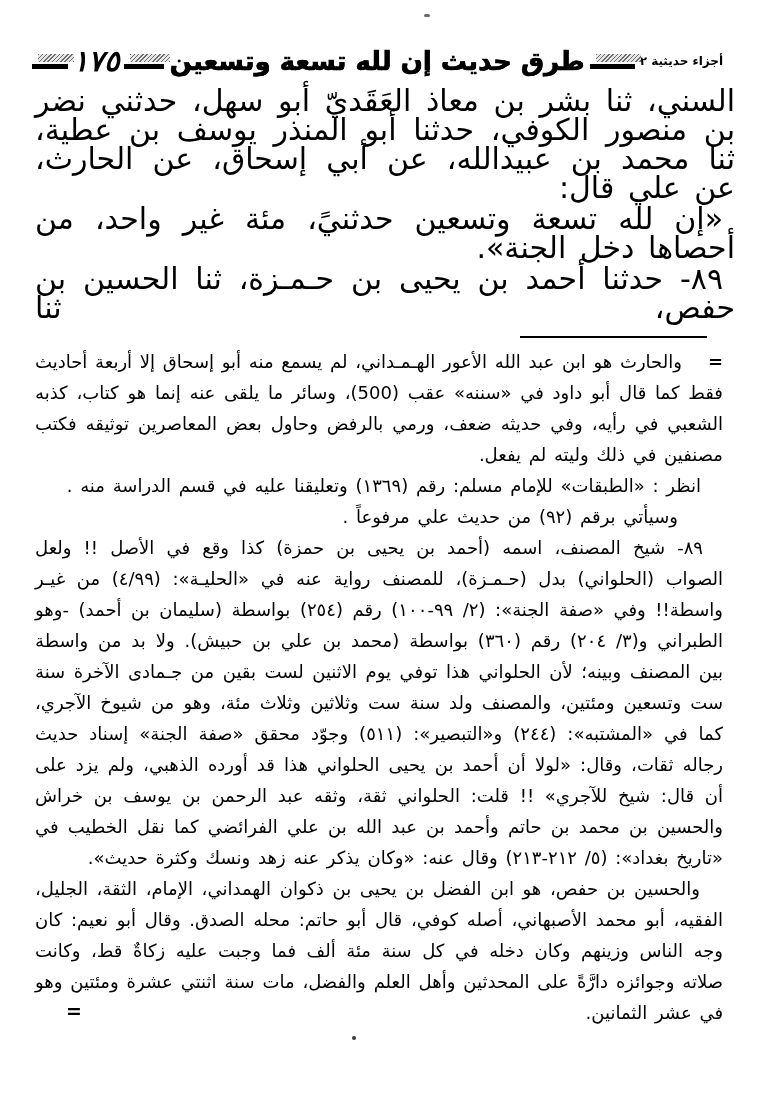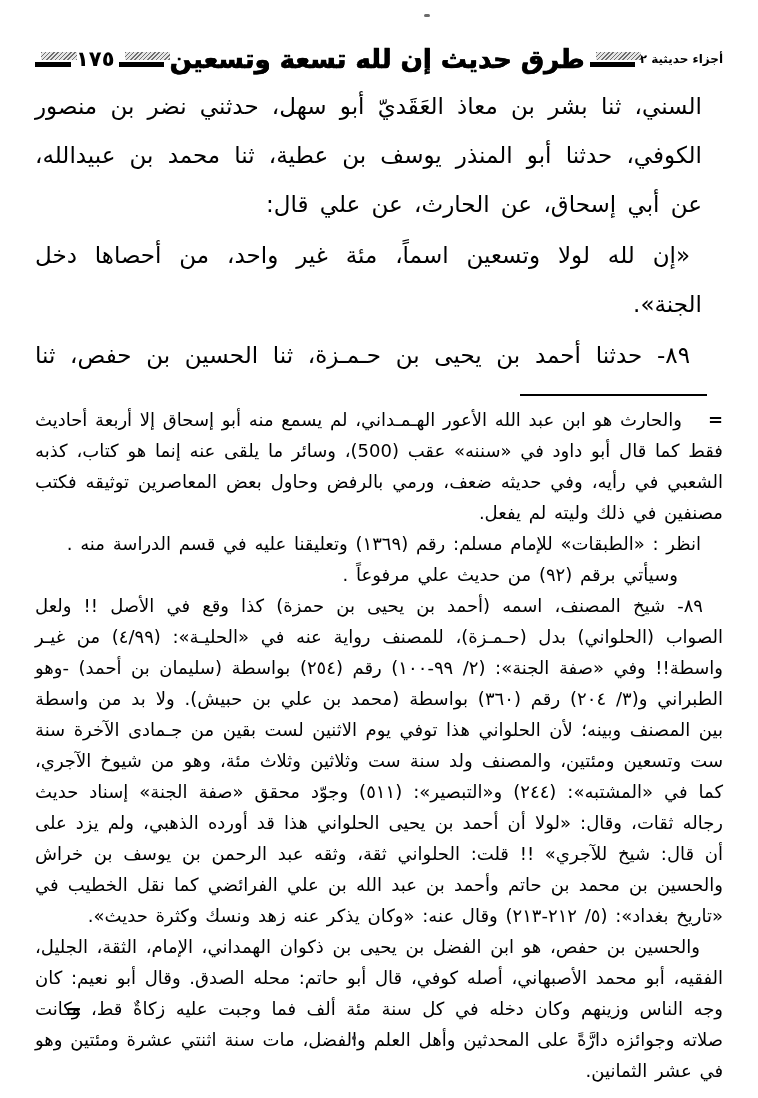--- a/index.html
+++ b/index.html
@@ -27,36 +27,36 @@
     white-space:nowrap;
     letter-spacing:0.2px;
   }
   .btitle {
     font-weight:bold;
     font-size:26px;
     white-space:nowrap;
     -webkit-text-stroke:0.5px #000;
     text-shadow:0.4px 0 0 #000;
   }
-  .pnum { font-weight:bold; font-size:21px; white-space:nowrap; }
+  .pnum { font-weight:bold; font-size:29px; white-space:nowrap;font-style:italic; }
   .sep { display:flex; flex-direction:column; gap:2px; flex:0 0 auto; }
   .sep .g {
     height:8px;
     background:repeating-linear-gradient(135deg,#6e6e6e 0 1px,#e6e6e6 1px 3px);
     transform:translateX(6px);
   }
   .sep .b { height:5px; background:#000; }
   .w45 { width:45px; }
   .w85 { width:85px; flex:1 1 auto; max-width:95px; min-width:40px; }
   .w36 { width:36px; }
   
   .main {
-    margin:8px 56px 0 35px;
-    font-size:23px;
-    line-height:49px;
+    margin:8px 23px 0 35px;
+    font-size:30px;
+    line-height:29px;
     text-align:justify;
     word-spacing:4px;
   }
   .main p { margin:0; }
   .main p.quote { text-indent:12px; margin-top:2px; }
   .main p.h89 { text-indent:12px; text-align-last:justify; margin-top:2px; }
   
   .fnrule {
     width:187px; height:2px; background:#000;
     margin:14px 51px 8px auto;
@@ -100,21 +100,21 @@
       </span>
     <span class="pnum">١٧٥</span>
     <span class="sep w36">
         <span class="g"></span>
         <span class="b"></span>
       </span>
   </div>
 
   <div class="main">
     <p>السني، ثنا بشر بن معاذ العَقَديّ أبو سهل، حدثني نضر بن منصور الكوفي، حدثنا أبو المنذر يوسف بن عطية، ثنا محمد بن عبيدالله، عن أبي إسحاق، عن الحارث، عن علي قال:</p>
-    <p class="quote">«إن لله لولا وتسعين اسماً، مئة غير واحد، من أحصاها دخل الجنة».</p>
+    <p class="quote">«إن لله تسعة وتسعين حدثنيً، مئة غير واحد، من أحصاها دخل الجنة».</p>
     <p class="h89">٨٩- حدثنا أحمد بن يحيى بن حـمـزة، ثنا الحسين بن حفص، ثنا</p>
   </div>
 
   <div class="fnrule"></div>
 
   <div class="fn">
     <p><span class="eq">=</span><span>والحارث هو ابن عبد الله الأعور الهـمـداني، لم يسمع منه أبو إسحاق إلا أربعة أحاديث فقط كما قال أبو داود في «سننه» عقب (500)، وسائر ما يلقى عنه إنما هو كتاب، كذبه الشعبي في رأيه، وفي حديثه ضعف، ورمي بالرفض وحاول بعض المعاصرين توثيقه فكتب مصنفين في ذلك وليته لم يفعل.</span></p>
     <p class="i1">انظر : «الطبقات» للإمام مسلم: رقم (١٣٦٩) وتعليقنا عليه في قسم الدراسة منه .</p>
     <p class="i2">وسيأتي برقم (٩٢) من حديث علي مرفوعاً .</p>
     <p class="i3">٨٩- شيخ المصنف، اسمه (أحمد بن يحيى بن حمزة) كذا وقع في الأصل !! ولعل الصواب (الحلواني) بدل (حـمـزة)، للمصنف رواية عنه في «الحليـة»: (٤/٩٩) من غيـر واسطة!! وفي «صفة الجنة»: (٢/ ٩٩-١٠٠) رقم (٢٥٤) بواسطة (سليمان بن أحمد) -وهو الطبراني و(٣/ ٢٠٤) رقم (٣٦٠) بواسطة (محمد بن علي بن حبيش). ولا بد من واسطة بين المصنف وبينه؛ لأن الحلواني هذا توفي يوم الاثنين لست بقين من جـمادى الآخرة سنة ست وتسعين ومئتين، والمصنف ولد سنة ست وثلاثين وثلاث مئة، وهو من شيوخ الآجري، كما في «المشتبه»: (٢٤٤) و«التبصير»: (٥١١) وجوّد محقق «صفة الجنة» إسناد حديث رجاله ثقات، وقال: «لولا أن أحمد بن يحيى الحلواني هذا قد أورده الذهبي، ولم يزد على أن قال: شيخ للآجري» !! قلت: الحلواني ثقة، وثقه عبد الرحمن بن يوسف بن خراش والحسين بن محمد بن حاتم وأحمد بن عبد الله بن علي الفرائضي كما نقل الخطيب في «تاريخ بغداد»: (٥/ ٢١٢-٢١٣) وقال عنه: «وكان يذكر عنه زهد ونسك وكثرة حديث».</p>

